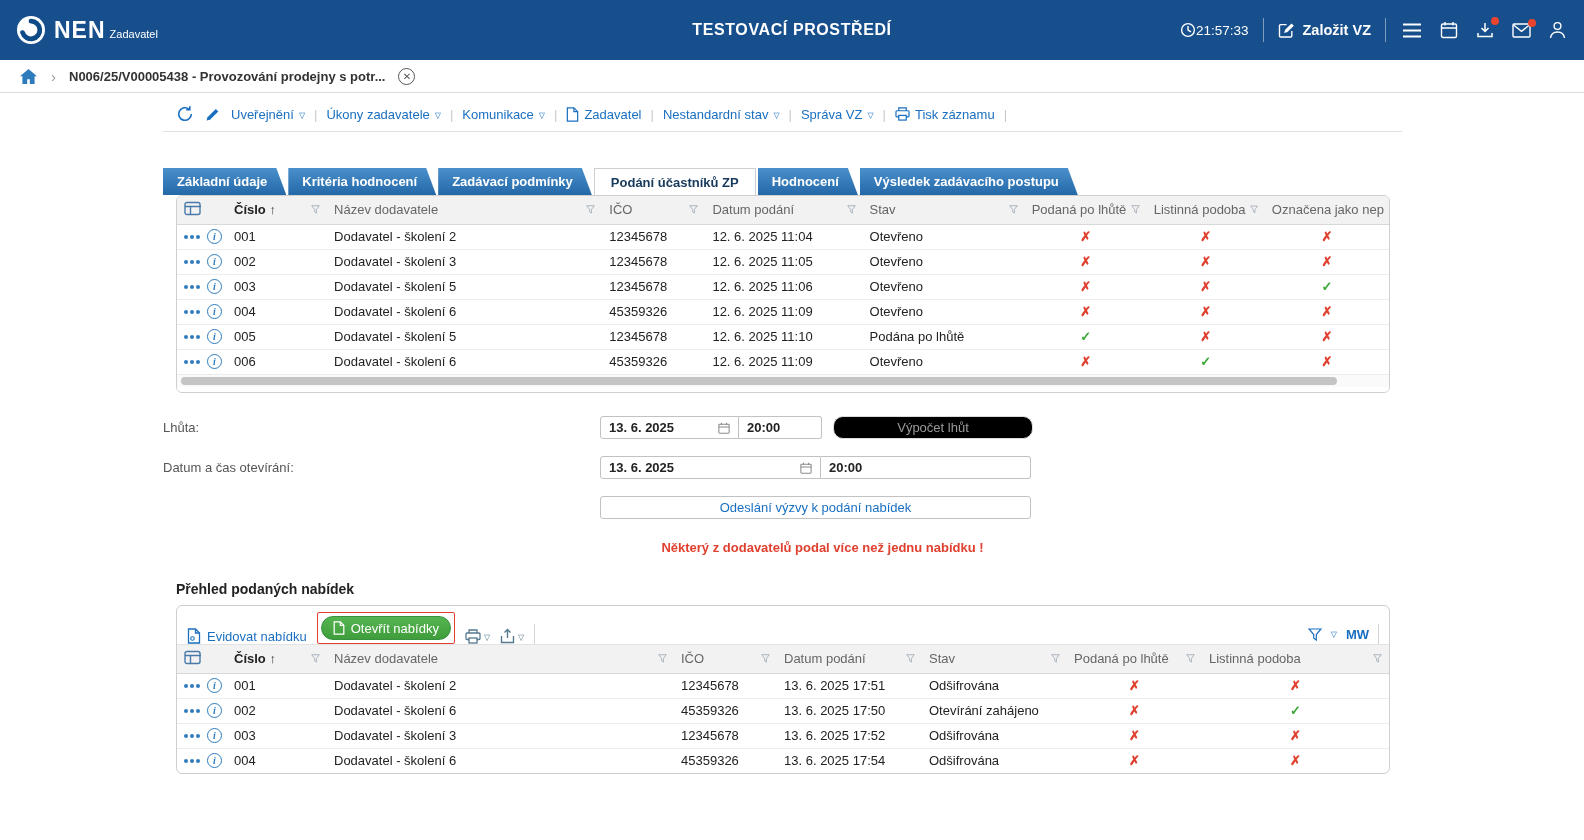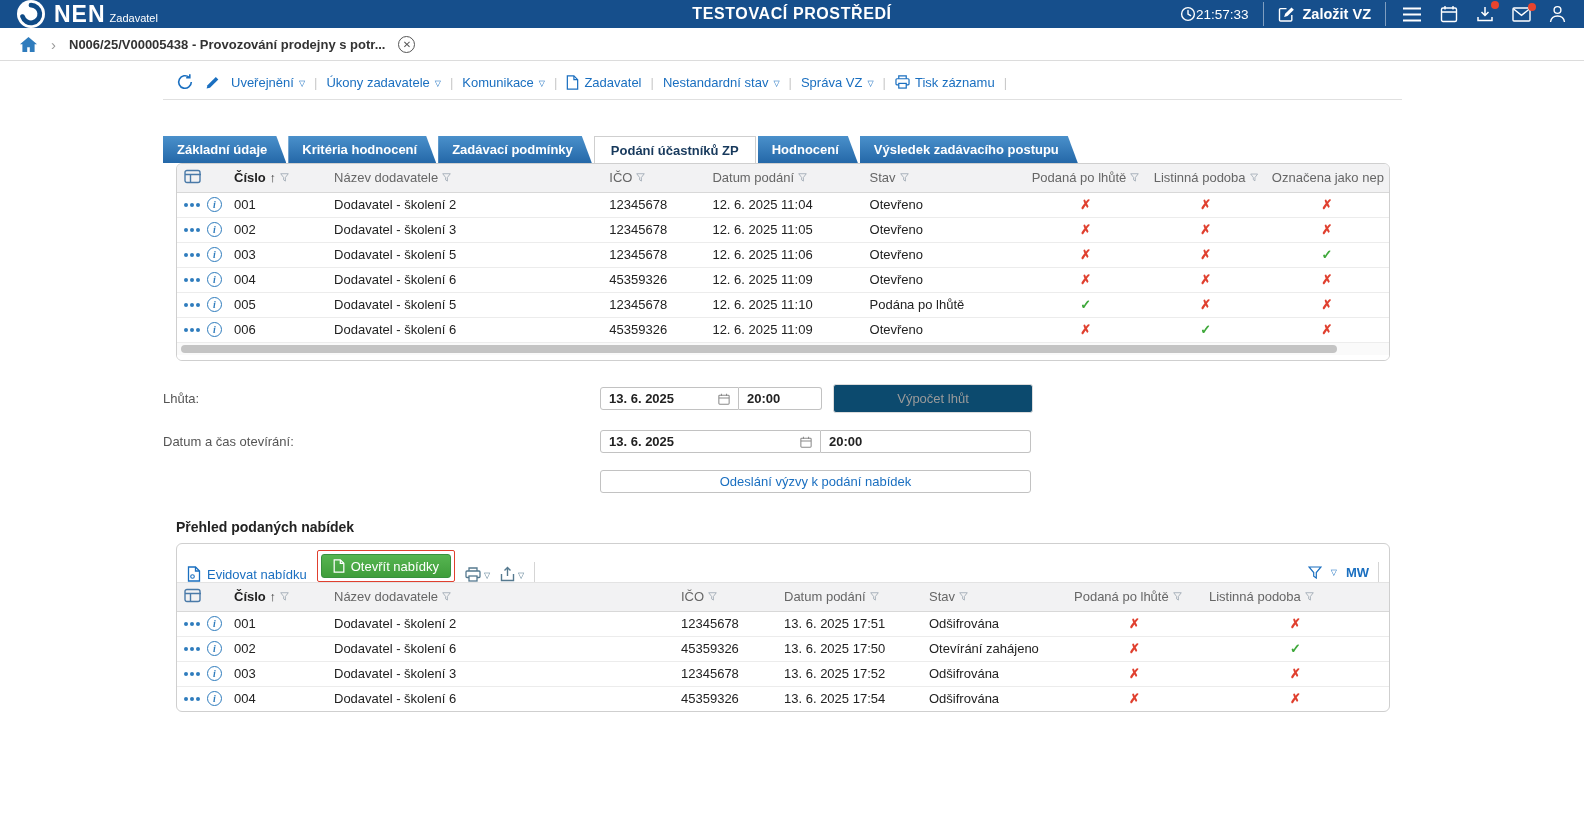--- a/index.html
+++ b/index.html
@@ -1,20 +1,20 @@
 <!DOCTYPE html>
 <html><head>
 <meta charset="utf-8">
 <style>
   *{box-sizing:border-box;margin:0;padding:0}
   html,body{width:1584px;height:840px}
   body{font-family:"Liberation Sans",sans-serif;background:#fff;overflow:hidden;font-size:13px;color:#222}
 
   
-  .app-header{height:28px;background:#164f8c;display:flex;align-items:center;padding:0 16px;position:relative;color:#fff}
+  .app-header{height:60px;background:#164f8c;display:flex;align-items:center;padding:0 16px;position:relative;color:#fff}
   .logo{display:flex;align-items:center;gap:8px;cursor:pointer}
   .logo-txt{display:flex;align-items:flex-end;gap:4px}
   .logo-txt .nen{font-size:23px;font-weight:bold;letter-spacing:1px;line-height:.9}
   .logo-txt .sub{font-size:11px;line-height:1}
   .env-title{position:absolute;left:50%;top:50%;transform:translate(-50%,-50%);font-size:16px;font-weight:bold;letter-spacing:.6px}
   .hdr-right{margin-left:auto;display:flex;align-items:center;gap:14px}
   .hdr-divider{width:1px;height:24px;background:rgba(255,255,255,.45)}
   .clock-wrap{display:flex;align-items:center;font-size:13.5px}
   .create-vz{display:flex;align-items:center;gap:8px;font-weight:bold;font-size:14.5px;background:none;border:none;color:#fff;cursor:pointer;font-family:inherit}
   .icon-btn{position:relative;background:none;border:none;cursor:pointer;display:flex;align-items:center;padding:2px}
@@ -37,21 +37,21 @@
   
   .tab-bar{display:flex;margin-top:36px;height:27px;align-items:stretch}
   .tab{background:linear-gradient(#4a90cb,#2468a8);color:#fff;font-weight:bold;font-size:13px;display:flex;align-items:center;padding:0 19px 0 14px;clip-path:polygon(0 0,calc(100% - 10px) 0,100% 100%,0 100%);margin-right:2px;cursor:pointer;white-space:nowrap}
   .tab.active{background:#fff;color:#17395c;clip-path:none;border:1px solid #cfcfcf;border-bottom:none;padding:0 16px}
 
   
   .grid-box{margin-left:13px;width:1214px;border:1px solid #cfcfcf;border-radius:6px;overflow:hidden;background:#fff}
   table.grid{border-collapse:collapse;table-layout:fixed;width:100%}
   .grid th{background:#f2f2f3;height:28px;font-weight:normal;color:#666;text-align:left;padding:0 7px;border-bottom:1px solid #d8d8d8;font-size:13px;white-space:nowrap;overflow:hidden}
   .grid th.sorted .lbl{color:#222;font-weight:bold}
-  .th-in{display:flex;align-items:center;justify-content:flex-start;gap:4px}
+  .th-in{display:flex;align-items:center;justify-content:space-between;gap:4px}
   .sort-arrow{color:#333;font-weight:bold}
   .grid td{height:25px;padding:0 7px;border-bottom:1px solid #ececec;font-size:13px;color:#222;overflow:hidden;white-space:nowrap}
   .grid tbody tr:last-child td{border-bottom:none}
   .col-bool{text-align:center}
   .mark-x{color:#e0402f;font-weight:bold;font-size:13px}
   .mark-ok{color:#3ea83a;font-weight:bold;font-size:13px}
   .td-menu{display:flex;align-items:center;gap:7px}
   .menu-dots{display:inline-flex;gap:2px;cursor:pointer}
   .menu-dots i{width:4px;height:4px;border-radius:50%;background:#2f7cbd;display:inline-block}
   .info-ic{width:15px;height:15px;min-width:15px;border:1.3px solid #2f7cbd;border-radius:50%;color:#2f7cbd;display:inline-flex;align-items:center;justify-content:center;font:italic bold 10px "Liberation Serif",serif;cursor:pointer}
@@ -62,30 +62,30 @@
 
   
   .section-head{margin-top:36px;font-size:15px;font-weight:bold;color:#1c3c5e;padding:0 0 9px 1px;border-bottom:3px solid #1a6fc0;width:1228px}
   .form-area{margin-top:23px}
   .form-row{display:flex;align-items:center;margin-bottom:17px}
   .form-label{width:437px;text-align:left;color:#555;padding-right:7px;white-space:nowrap}
   .input-pair{display:flex;align-items:stretch}
   .inp{border:1px solid #c2c2c2;background:#fff;height:23px;display:flex;align-items:center;padding:0 8px;font-weight:bold;color:#222;font-size:13px}
   .inp.date{border-radius:3px 0 0 3px;justify-content:space-between}
   .inp.time{border-radius:0 3px 3px 0;border-left:none}
-  .btn-gray{margin-left:11px;width:200px;height:29px;background:#0c4a6e;color:#9a9a9a;border:1px solid #dcdcdc;border-radius:3px;font-size:13px;font-family:inherit}
+  .btn-gray{margin-left:11px;width:200px;height:23px;background:#000000;color:#9a9a9a;border:1px solid #dcdcdc;border-radius:10px;font-size:13px;font-family:inherit}
   .btn-outline{width:431px;height:23px;background:#fff;color:#1a6fc0;border:1px solid #c2c2c2;border-radius:3px;font-size:13px;cursor:pointer;font-family:inherit}
   .warning{margin:21px 0 0 444px;width:431px;text-align:center;color:#e0402f;font-weight:bold;font-size:13px}
   .list-title{margin:26px 0 8px 13px;font-weight:bold;font-size:14px;color:#222}
 
   
   .offers-toolbar{display:flex;align-items:flex-end;gap:10px;padding:0 10px;height:39px;border-bottom:1px solid #e3e3e3}
   .link-btn{color:#1a6fc0;display:inline-flex;gap:6px;align-items:center;cursor:pointer;white-space:nowrap}
   .focus-ring{border:1px solid #e0402f;padding:3px;border-radius:2px;display:inline-flex}
-  .green-btn{background:linear-gradient(#56b551,#3f9d3b);color:#fff;border:1px solid #38913f;border-radius:3px;height:24px;display:inline-flex;align-items:center;gap:6px;padding:0 11px;font-size:13px;cursor:pointer;font-family:inherit;white-space:nowrap}
+  .green-btn{background:linear-gradient(#56b551,#3f9d3b);color:#fff;border:1px solid #38913f;border-radius:12px;height:24px;display:inline-flex;align-items:center;gap:6px;padding:0 11px;font-size:13px;cursor:pointer;font-family:inherit;white-space:nowrap}
   .tool-grp{display:inline-flex;align-items:center;gap:3px;color:#55798f;cursor:pointer}
   .vsep{width:1px;height:20px;background:#d5d5d5}
   .right-tools{margin-left:auto;display:flex;align-items:center;gap:9px}
   .mw{color:#1a6fc0;font-weight:bold;cursor:pointer}
   .blue-caret{color:#1a6fc0;font-size:8px}
 </style>
 </head>
 <body>
 
 <header class="app-header">
@@ -483,20 +483,21 @@
         </span>
       </span>
     </div>
 
     <div class="form-row" style="margin-bottom:0">
       <span class="form-label"></span>
       <button class="btn-outline">Odeslání výzvy k podání nabídek</button>
     </div>
   </div>
 
+  <div class="warning">Některý z dodavatelů podal více než jednu nabídku !</div>
 
   <div class="list-title">Přehled podaných nabídek</div>
 
   <div class="grid-box">
     <div class="offers-toolbar">
       <span class="link-btn">
         <svg width="14" height="16" viewBox="0 0 13 16">
           <path d="M1 1h7l4 4v10H1z" fill="none" stroke="#1a6fc0" stroke-width="1.3"></path>
           <path d="M8 1v4h4" fill="none" stroke="#1a6fc0" stroke-width="1.3"></path>
           <circle cx="5" cy="10.5" r="1.8" fill="none" stroke="#1a6fc0" stroke-width="1.1"></circle>

